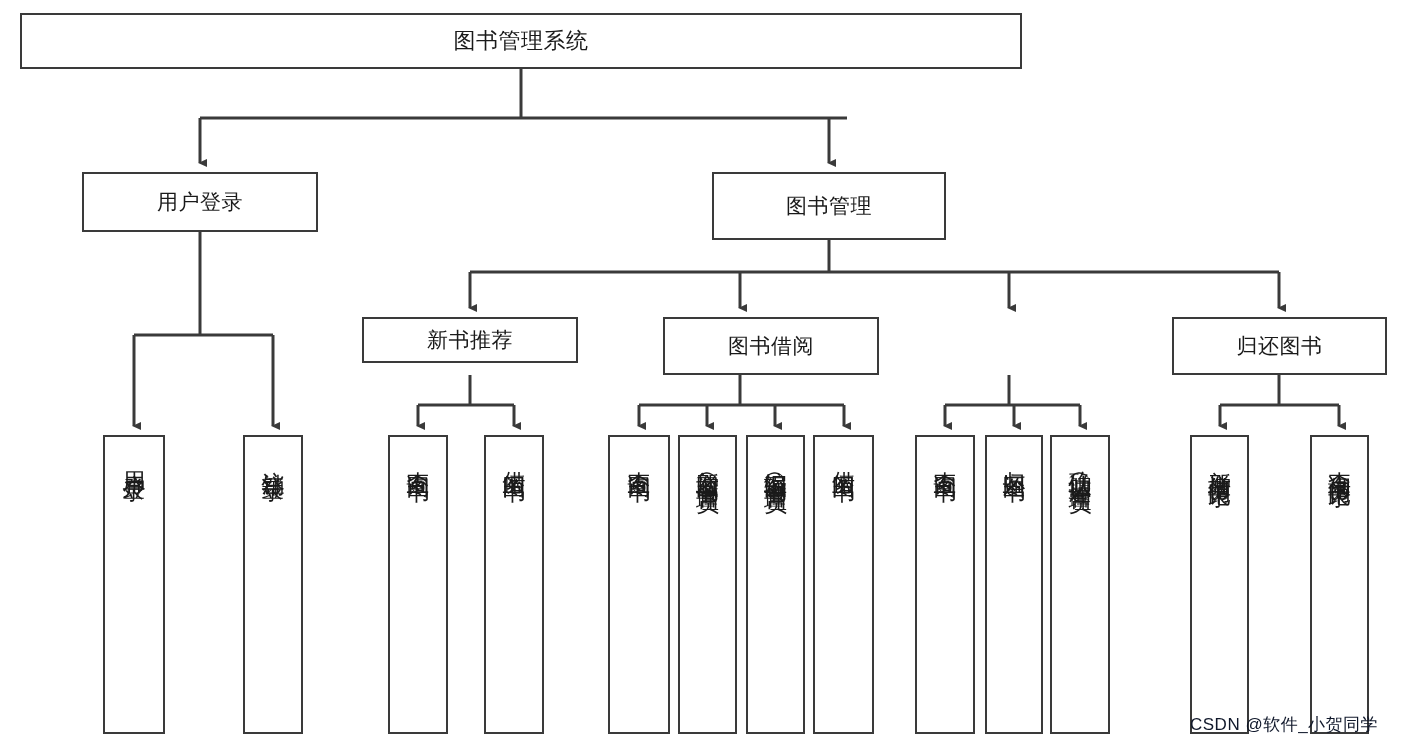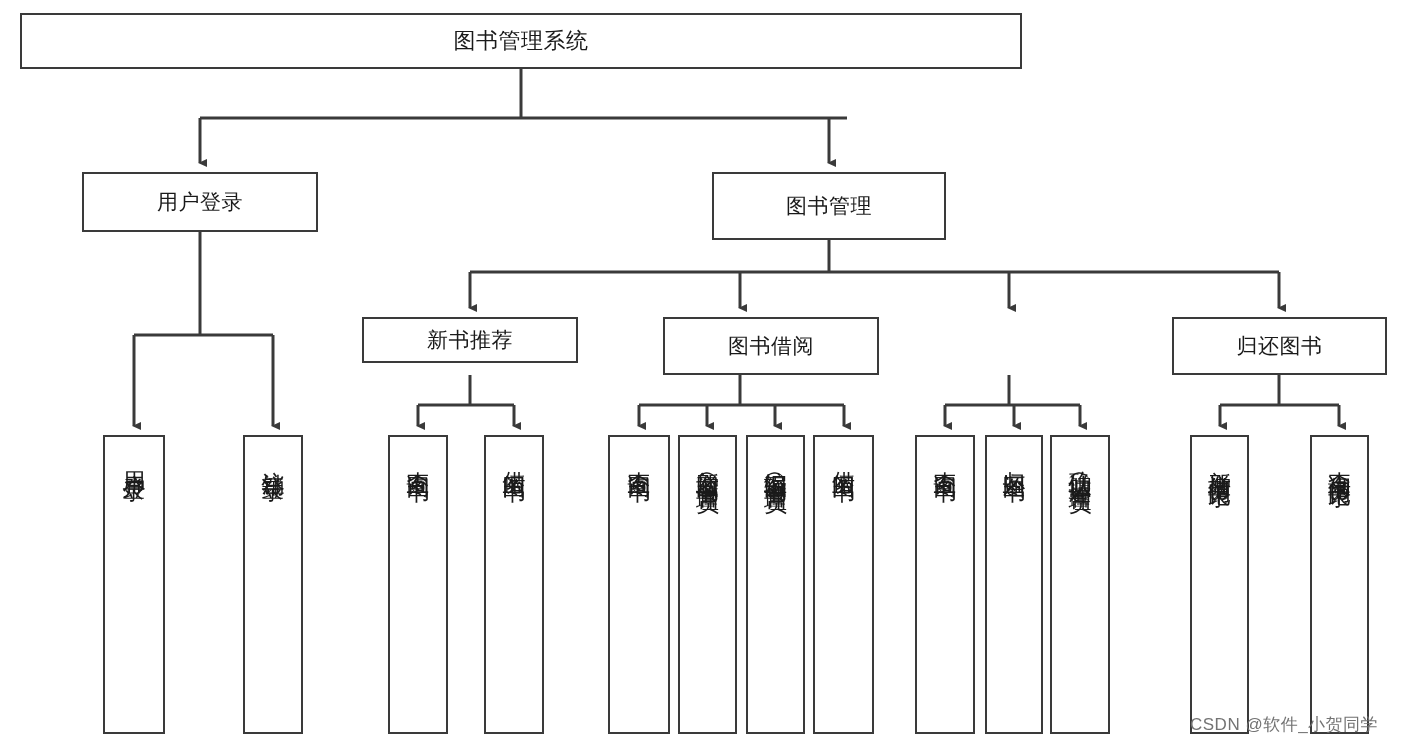--- a/index.html
+++ b/index.html
@@ -57,21 +57,21 @@
     text-orientation: upright;
     font-size: 23px;
     letter-spacing: 3px;
     line-height: 1;
   }
   .watermark {
     position: absolute;
     left: 1190px;
     top: 713px;
     font-size: 17px;
-    color: #737373;
+    color: #0f172a;
     font-family: "Liberation Sans", "DejaVu Sans", sans-serif;
     white-space: nowrap;
     letter-spacing: 0.5px;
   }
 </style>
 </head>
 <body>
 
 <div id="canvas">
 

